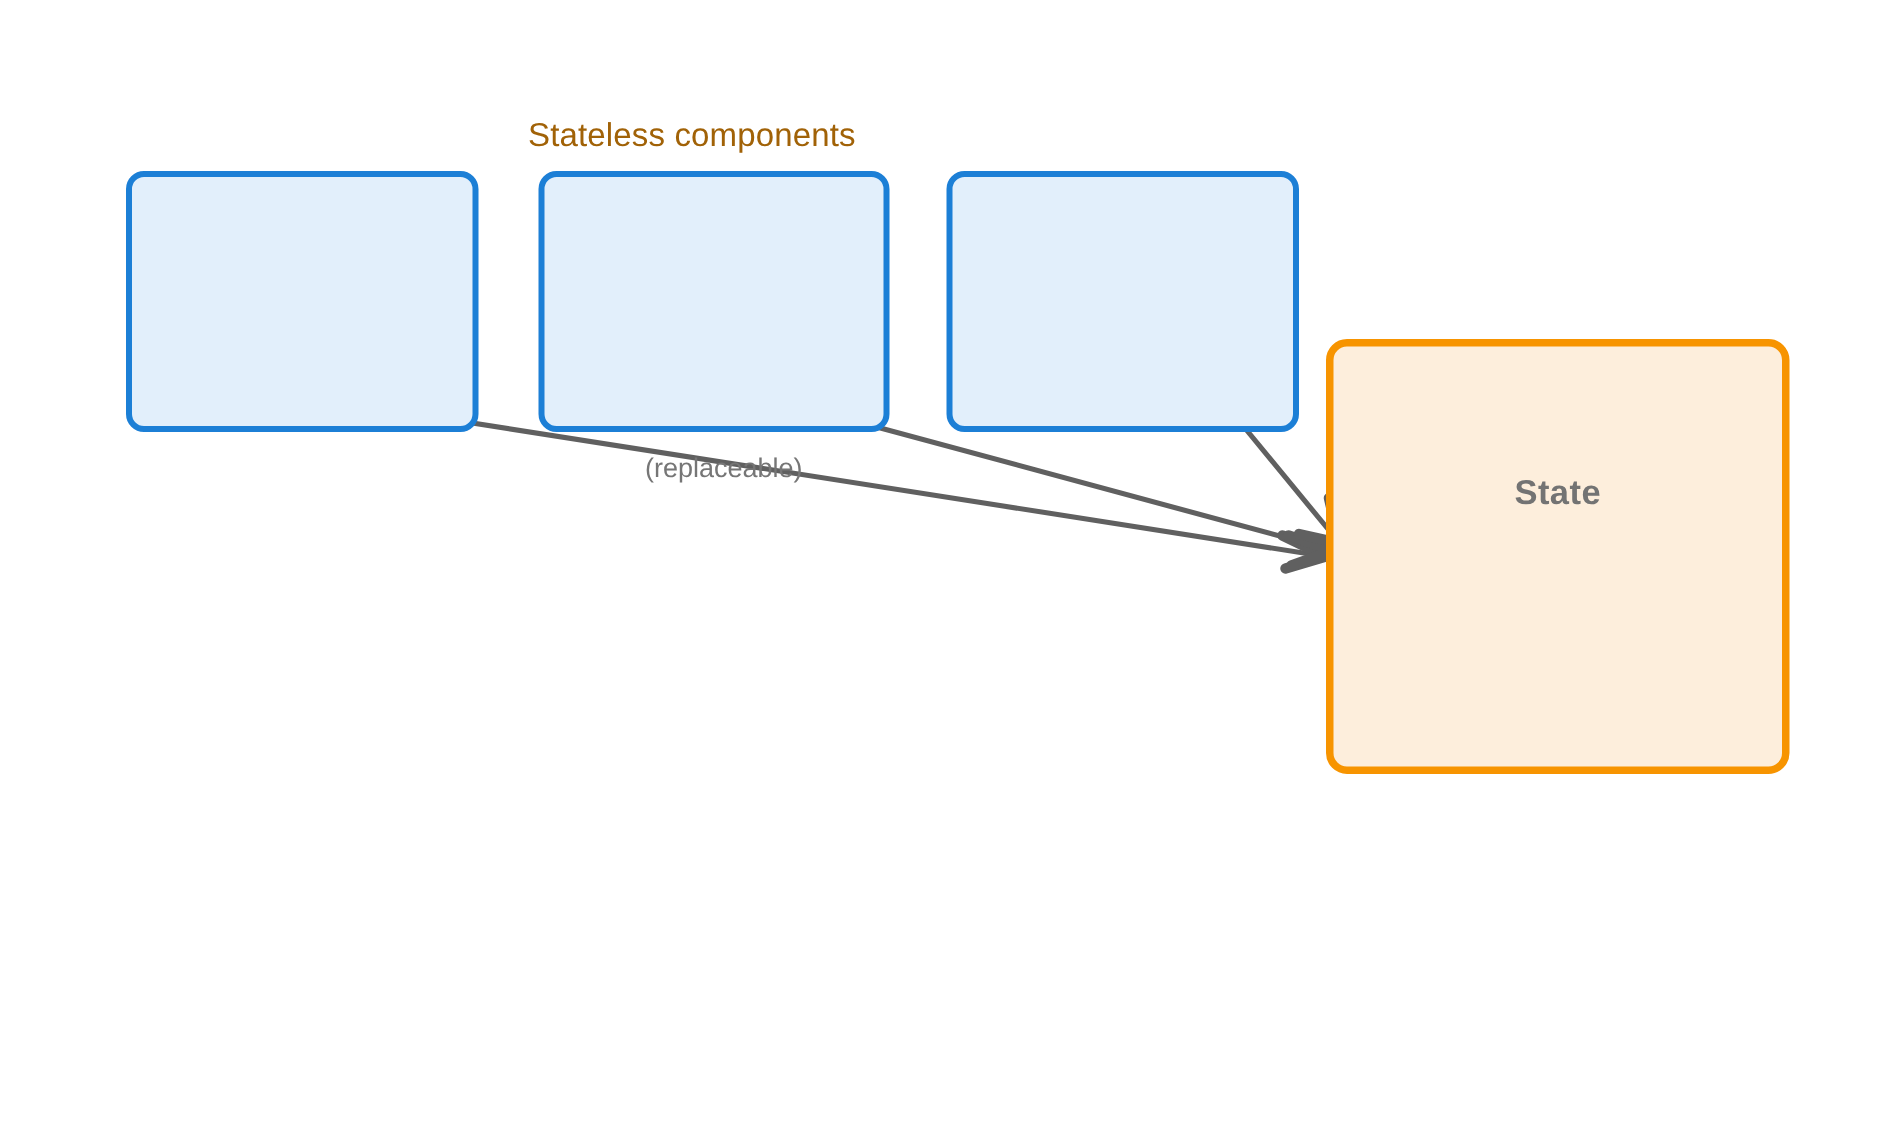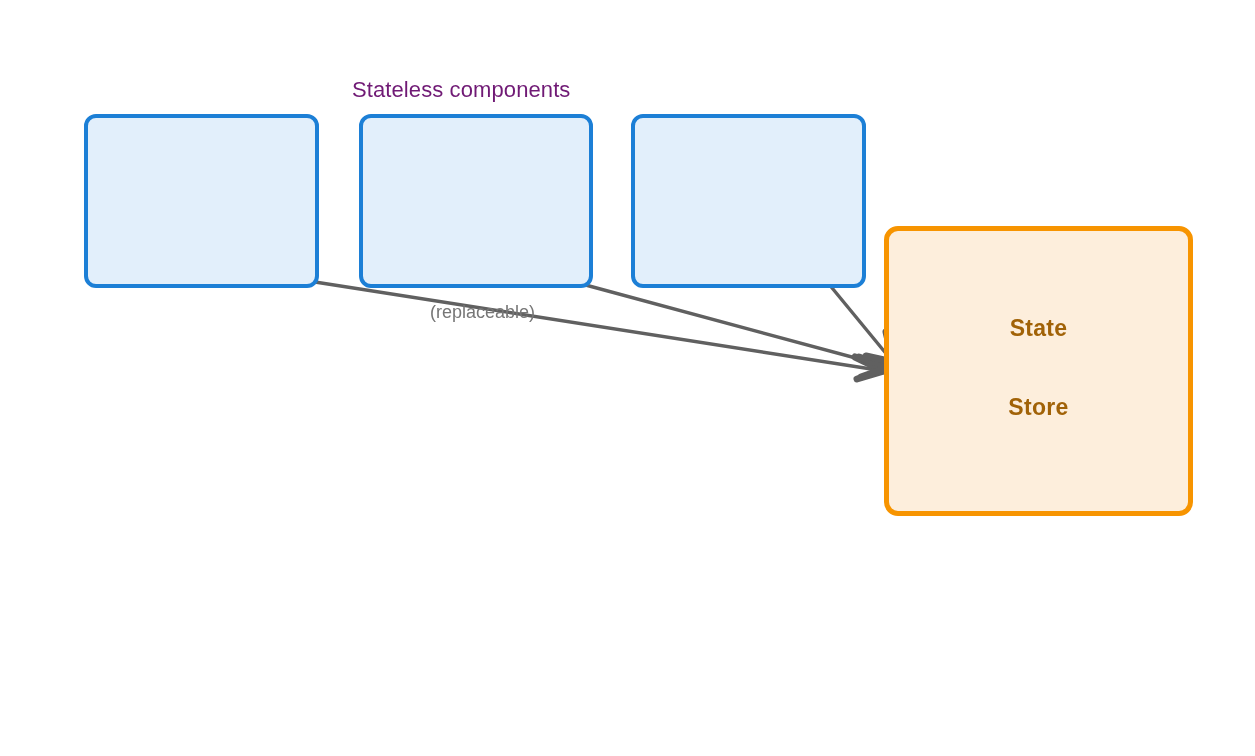--- a/index.html
+++ b/index.html
@@ -23,21 +23,21 @@
     top: 0;
     width: 1255px;
     height: 756px;
   }
   .section-title {
     position: absolute;
     left: 352px;
     top: 77px;
     font-size: 22px;
     line-height: 26px;
-    color: #701a75;
+    color: #a16207;
     white-space: nowrap;
     letter-spacing: 0.1px;
   }
   .stateless-box {
     position: absolute;
     top: 114px;
     height: 174px;
     box-sizing: border-box;
     background: #e2effb;
     border: 4px solid #1c7fd6;
@@ -57,21 +57,21 @@
     background: #fdeedc;
     border: 5px solid #f79400;
     border-radius: 14px;
   }
   .store-label {
     position: absolute;
     width: 100%;
     text-align: center;
     font-size: 23px;
     font-weight: bold;
-    color: #a16207;
+    color: #737373;
     letter-spacing: 0.3px;
   }
   #store-label-state { top: 84px; }
   #store-label-store { top: 163px; }
 
   .edge-note {
     position: absolute;
     left: 411px;
     top: 301px;
     font-size: 18px;
@@ -105,18 +105,17 @@
   </svg>
 
   <div class="section-title">Stateless components</div>
 
   <div class="stateless-box" id="box-1"></div>
   <div class="stateless-box" id="box-2"></div>
   <div class="stateless-box" id="box-3"></div>
 
   <div class="store-box">
     <div class="store-label" id="store-label-state">State</div>
-    <div class="store-label" id="store-label-store">Store</div>
   </div>
 
   <div class="edge-note">(replaceable)</div>
 
 </div>
 
 </body></html>

